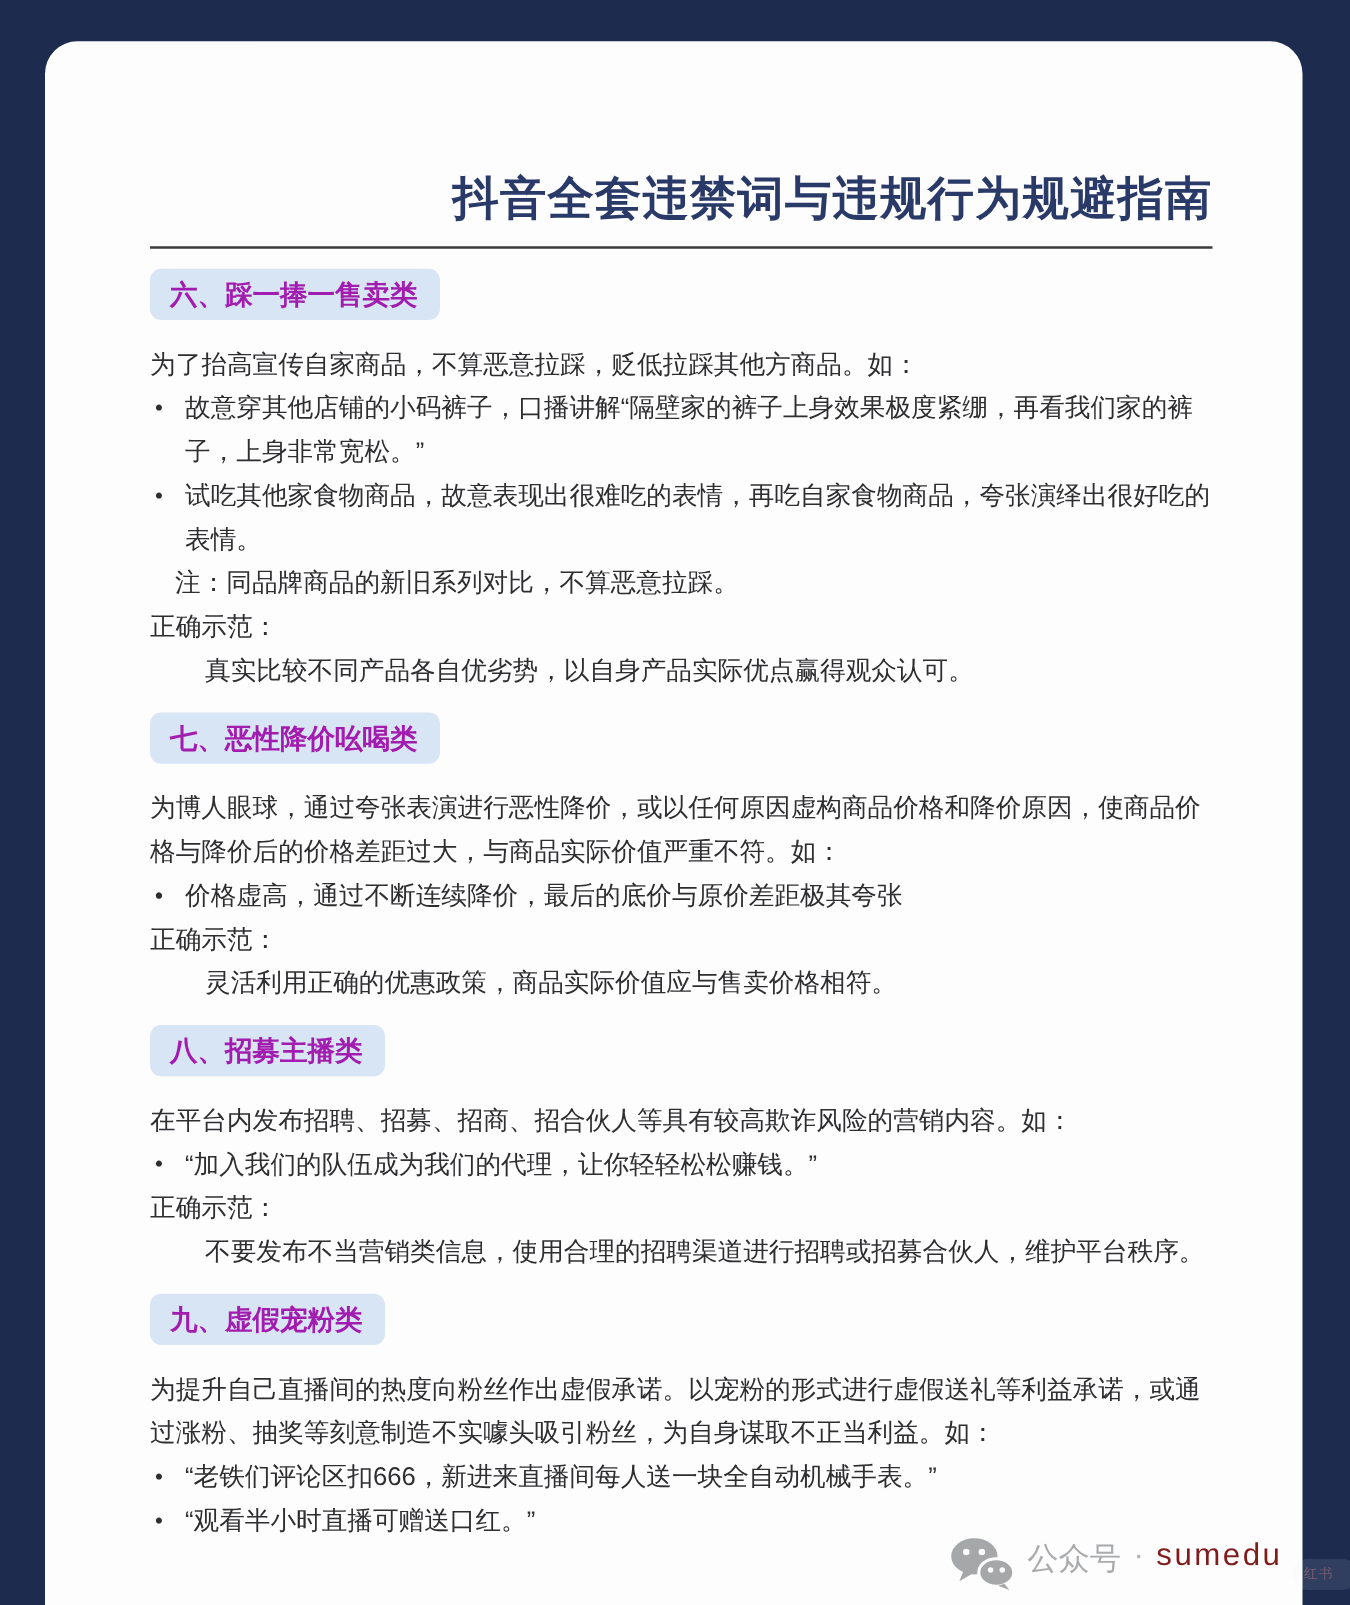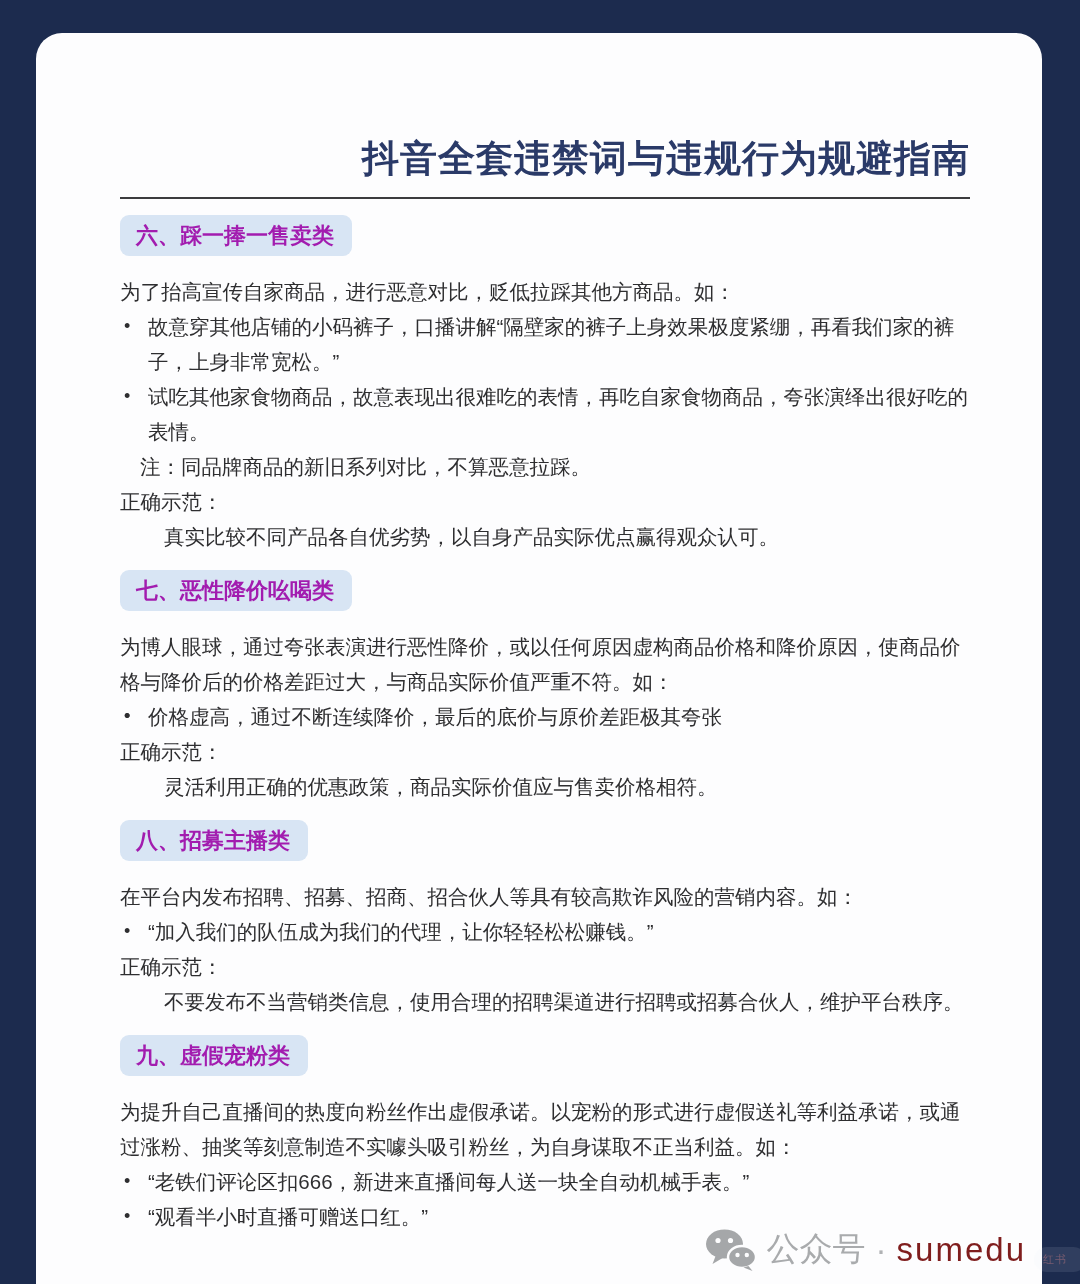--- a/index.html
+++ b/index.html
@@ -58,24 +58,23 @@
     left: 4px; top: 0;
     font-size: 18px;
   }
   .note { padding-left: 20px; line-height: 35px; }
   .correct-label { line-height: 35px; }
   .correct-text { padding-left: 44px; line-height: 35px; }
   .footer {
     position: absolute;
     right: 16px; bottom: 12px;
     display: flex;
-    align-items: center;
     gap: 10px;
     color: #a9abad;
-    font-size: 33px;
+    font-size: 25px;
   }
   .footer .account { color: #7f1d1d; letter-spacing: 2px; }
   .footer .sep { color: #b0b2b4; }
   .wechat-icon { display: inline-block; width: 52px; height: 42px; }
   .corner-badge {
     position: absolute;
     right: -6px; bottom: 12px;
     width: 52px; height: 25px;
     background: rgba(225, 232, 244, 0.10);
     border-radius: 13px;
@@ -91,21 +90,21 @@
 <body>
 
 <div class="frame">
   <div class="card">
 
     <h1 class="title">抖音全套违禁词与违规行为规避指南</h1>
     <div class="title-divider"></div>
 
     <div class="section">
       <div class="pill">六、踩一捧一售卖类</div>
-      <p class="para">为了抬高宣传自家商品，进行恶意对比，贬低拉踩其他方商品。如：</p>
+      <p class="para">为了抬高宣传自家商品，不算恶意拉踩，贬低拉踩其他方商品。如：</p>
       <div class="bullet">
         <span class="dot">•</span>
         <span>故意穿其他店铺的小码裤子，口播讲解“隔壁家的裤子上身效果极度紧绷，再看我们家的裤子，上身非常宽松。”</span>
       </div>
       <div class="bullet">
         <span class="dot">•</span>
         <span>试吃其他家食物商品，故意表现出很难吃的表情，再吃自家食物商品，夸张演绎出很好吃的表情。</span>
       </div>
       <p class="note">注：同品牌商品的新旧系列对比，不算恶意拉踩。</p>
       <p class="correct-label">正确示范：</p>

